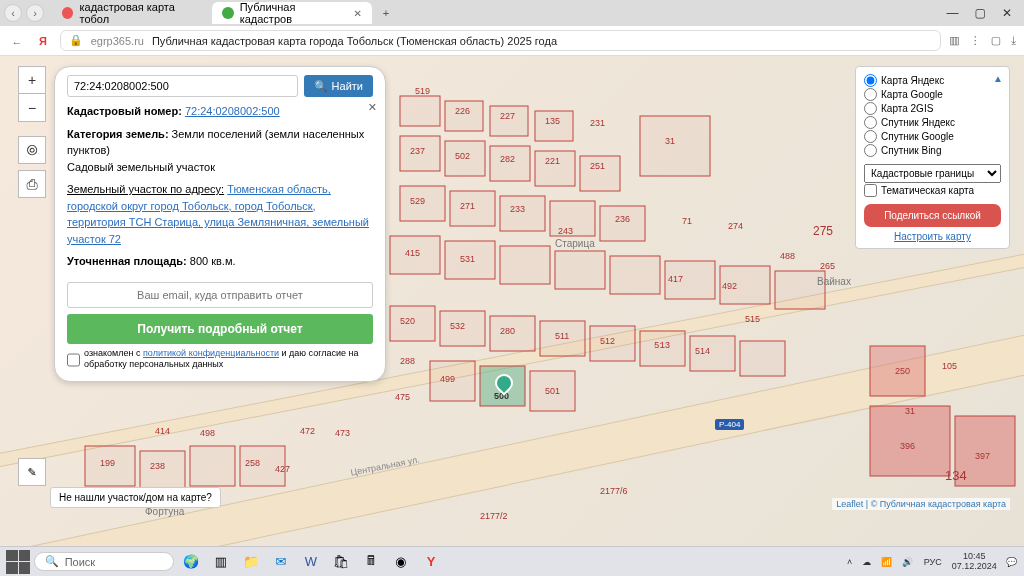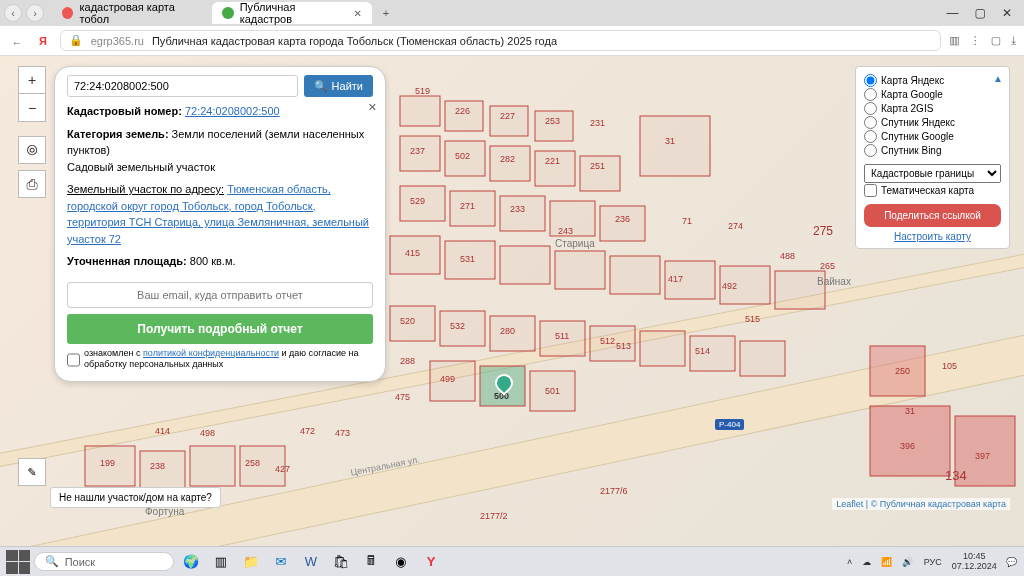--- a/index.html
+++ b/index.html
@@ -141,21 +141,21 @@
         <rect x="870" y="290" width="55" height="50" fill="rgba(220,110,110,0.4)"></rect>
         <rect x="85" y="390" width="50" height="40"></rect>
           <rect x="140" y="395" width="45" height="40"></rect>
         <rect x="190" y="390" width="45" height="40"></rect>
           <rect x="240" y="390" width="45" height="40"></rect>
       </g>
     </svg>
     <span style="position:absolute;left:415px;top:30px;font-size:9px;color:#a33;">519</span>
     <span style="position:absolute;left:455px;top:50px;font-size:9px;color:#a33;">226</span>
     <span style="position:absolute;left:500px;top:55px;font-size:9px;color:#a33;">227</span>
-    <span style="position:absolute;left:545px;top:60px;font-size:9px;color:#a33;">253</span>
+    <span style="position:absolute;left:545px;top:60px;font-size:9px;color:#a33;">135</span>
     <span style="position:absolute;left:590px;top:62px;font-size:9px;color:#a33;">231</span>
     <span style="position:absolute;left:665px;top:80px;font-size:9px;color:#a33;">31</span>
     <span style="position:absolute;left:410px;top:90px;font-size:9px;color:#a33;">237</span>
     <span style="position:absolute;left:455px;top:95px;font-size:9px;color:#a33;">502</span>
     <span style="position:absolute;left:500px;top:98px;font-size:9px;color:#a33;">282</span>
     <span style="position:absolute;left:545px;top:100px;font-size:9px;color:#a33;">221</span>
     <span style="position:absolute;left:590px;top:105px;font-size:9px;color:#a33;">251</span>
     <span style="position:absolute;left:410px;top:140px;font-size:9px;color:#a33;">529</span>
     <span style="position:absolute;left:460px;top:145px;font-size:9px;color:#a33;">271</span>
     <span style="position:absolute;left:510px;top:148px;font-size:9px;color:#a33;">233</span>
@@ -170,21 +170,21 @@
     <span style="position:absolute;left:668px;top:218px;font-size:9px;color:#a33;">417</span>
     <span style="position:absolute;left:722px;top:225px;font-size:9px;color:#a33;">492</span>
     <span style="position:absolute;left:780px;top:195px;font-size:9px;color:#a33;">488</span>
     <span style="position:absolute;left:820px;top:205px;font-size:9px;color:#a33;">265</span>
     <span style="position:absolute;left:817px;top:220px;font-size:10px;color:#777;">Вайнах</span>
     <span style="position:absolute;left:400px;top:260px;font-size:9px;color:#a33;">520</span>
     <span style="position:absolute;left:450px;top:265px;font-size:9px;color:#a33;">532</span>
     <span style="position:absolute;left:500px;top:270px;font-size:9px;color:#a33;">280</span>
     <span style="position:absolute;left:555px;top:275px;font-size:9px;color:#a33;">511</span>
     <span style="position:absolute;left:600px;top:280px;font-size:9px;color:#a33;">512</span>
-    <span style="position:absolute;left:616px;top:285px;font-size:9px;color:#a33;">513</span>
+    <span style="position:absolute;left:654px;top:285px;font-size:9px;color:#a33;font-family:Liberation Mono, monospace;">513</span>
     <span style="position:absolute;left:695px;top:290px;font-size:9px;color:#a33;">514</span>
     <span style="position:absolute;left:745px;top:258px;font-size:9px;color:#a33;">515</span>
     <span style="position:absolute;left:440px;top:318px;font-size:9px;color:#a33;">499</span>
     <span style="position:absolute;left:400px;top:300px;font-size:9px;color:#a33;">288</span>
     <span style="position:absolute;left:395px;top:336px;font-size:9px;color:#a33;">475</span>
     <span style="position:absolute;left:494px;top:335px;font-size:9px;color:#333;font-weight:bold;">500</span>
     <span style="position:absolute;left:545px;top:330px;font-size:9px;color:#a33;">501</span>
     <span style="position:absolute;left:715px;top:363px;font-size:8px;color:#fff;background:#2a5cad;padding:1px 4px;border-radius:2px;">Р-404</span>
     <span style="position:absolute;left:350px;top:405px;font-size:9px;color:#888;transform:rotate(-11deg);">Центральная ул.</span>
     <span style="position:absolute;left:600px;top:430px;font-size:9px;color:#a33;">2177/6</span>

